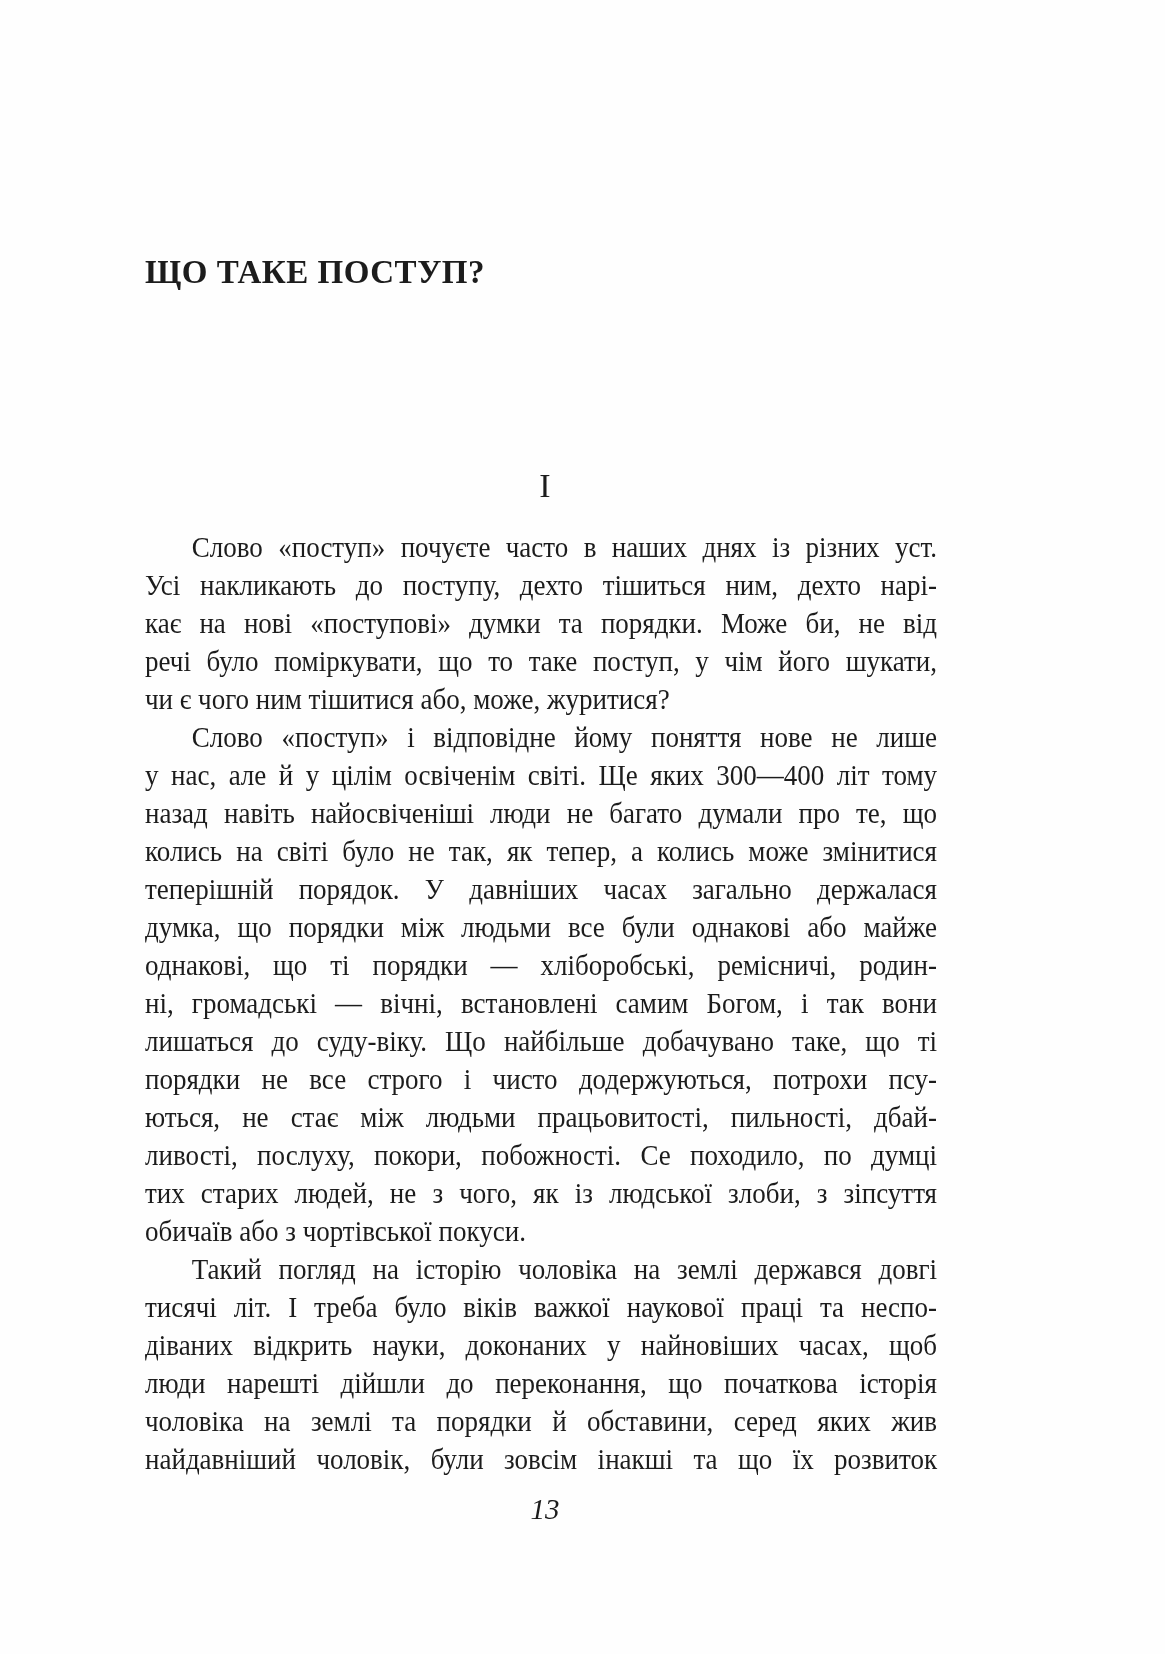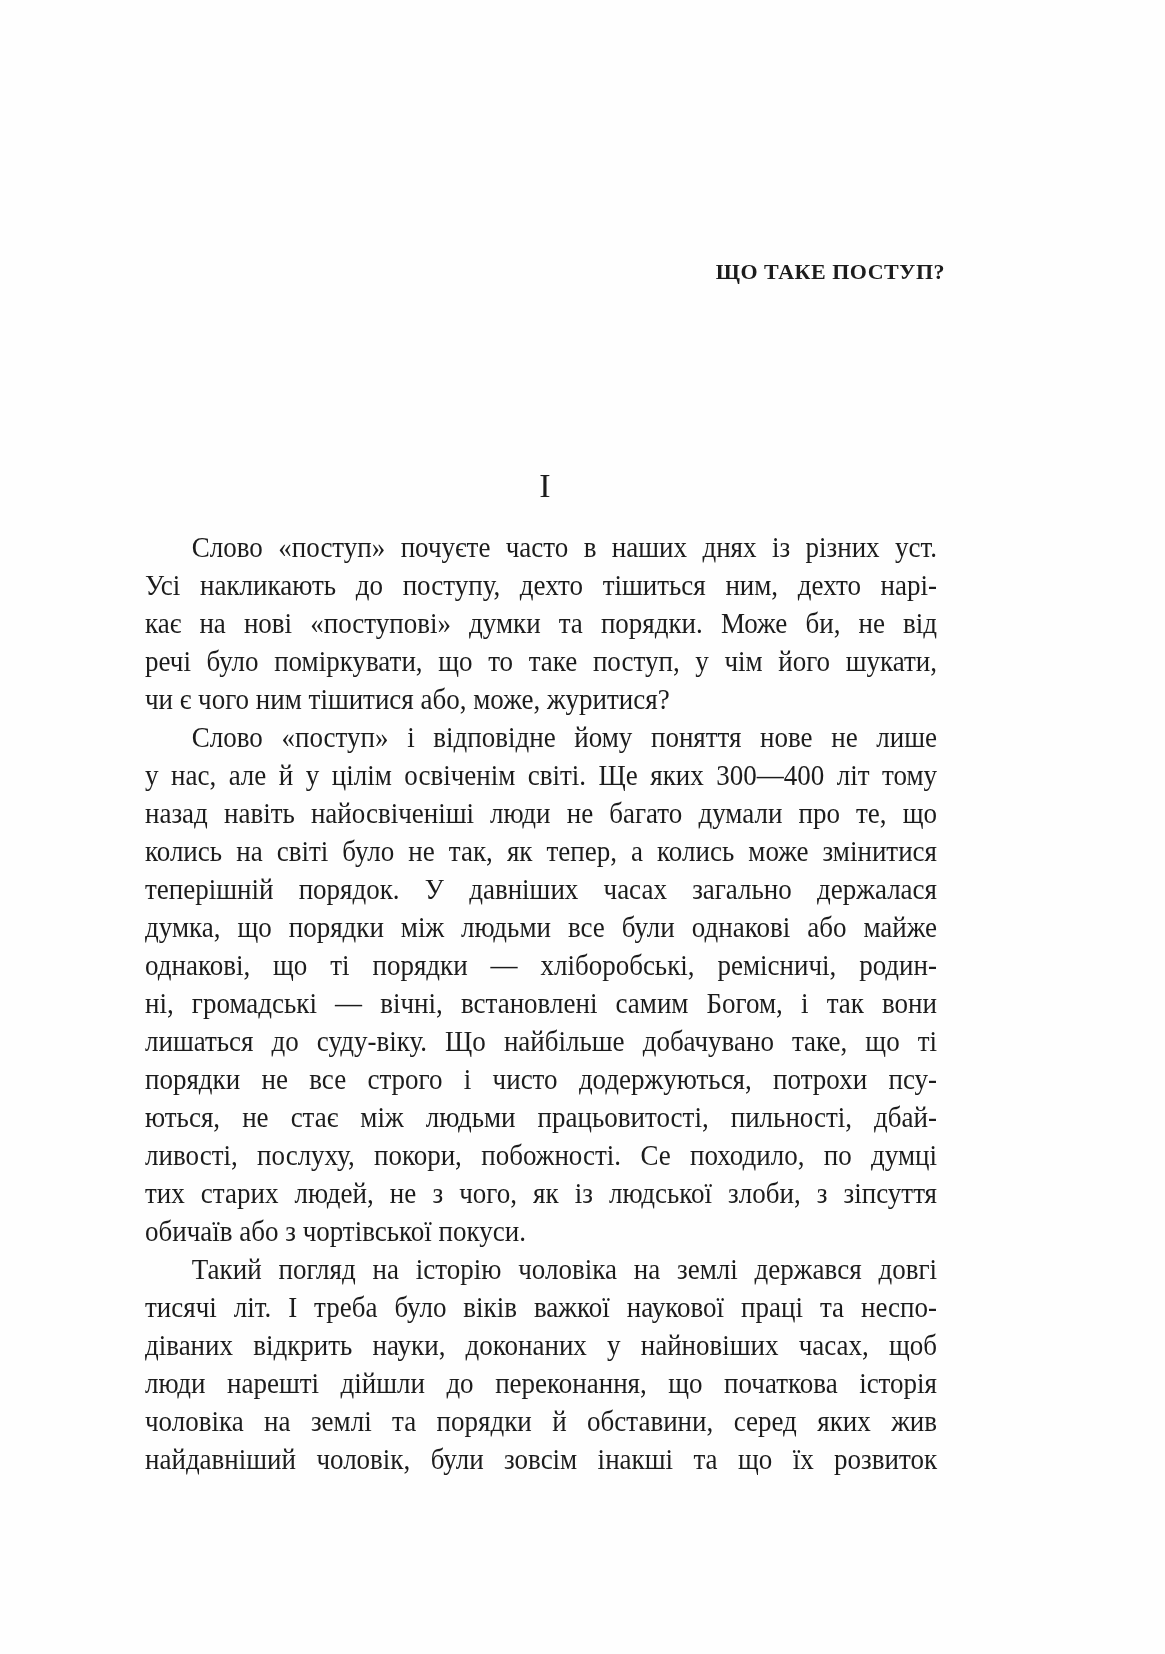--- a/index.html
+++ b/index.html
@@ -11,22 +11,22 @@
     overflow: hidden;
   }
   .page {
     position: relative;
     width: 1165px; height: 1654px;
     background: #fefefe;
   }
   .chapter-title {
     position: absolute;
     left: 145px; top: 252px; width: 800px;
-    text-align: right;
-    font-size: 22px; font-weight: bold;
+    text-align: left;
+    font-size: 33px; font-weight: bold;
     letter-spacing: 0.5px;
     line-height: 40px;
     white-space: nowrap;
   }
   .section-numeral {
     position: absolute;
     left: 145px; top: 466px; width: 800px;
     text-align: center;
     font-size: 34px;
     line-height: 40px;
@@ -87,14 +87,15 @@
     <div class="line">тих старих людей, не з чого, як із людської злоби, з зіпсуття</div>
     <div class="line para-end">обичаїв або з чортівської покуси.</div>
     <div class="line indent">Такий погляд на історію чоловіка на землі державcя довгі</div>
     <div class="line">тисячі літ. І треба було віків важкої наукової праці та неспо-</div>
     <div class="line">діваних відкрить науки, доконаних у найновіших часах, щоб</div>
     <div class="line">люди нарешті дійшли до переконання, що початкова історія</div>
     <div class="line">чоловіка на землі та порядки й обставини, серед яких жив</div>
     <div class="line">найдавніший чоловік, були зовсім інакші та що їх розвиток</div>
   </div>
 
+  <div class="page-number">13</div>
 
 </div>
 
 </body></html>

